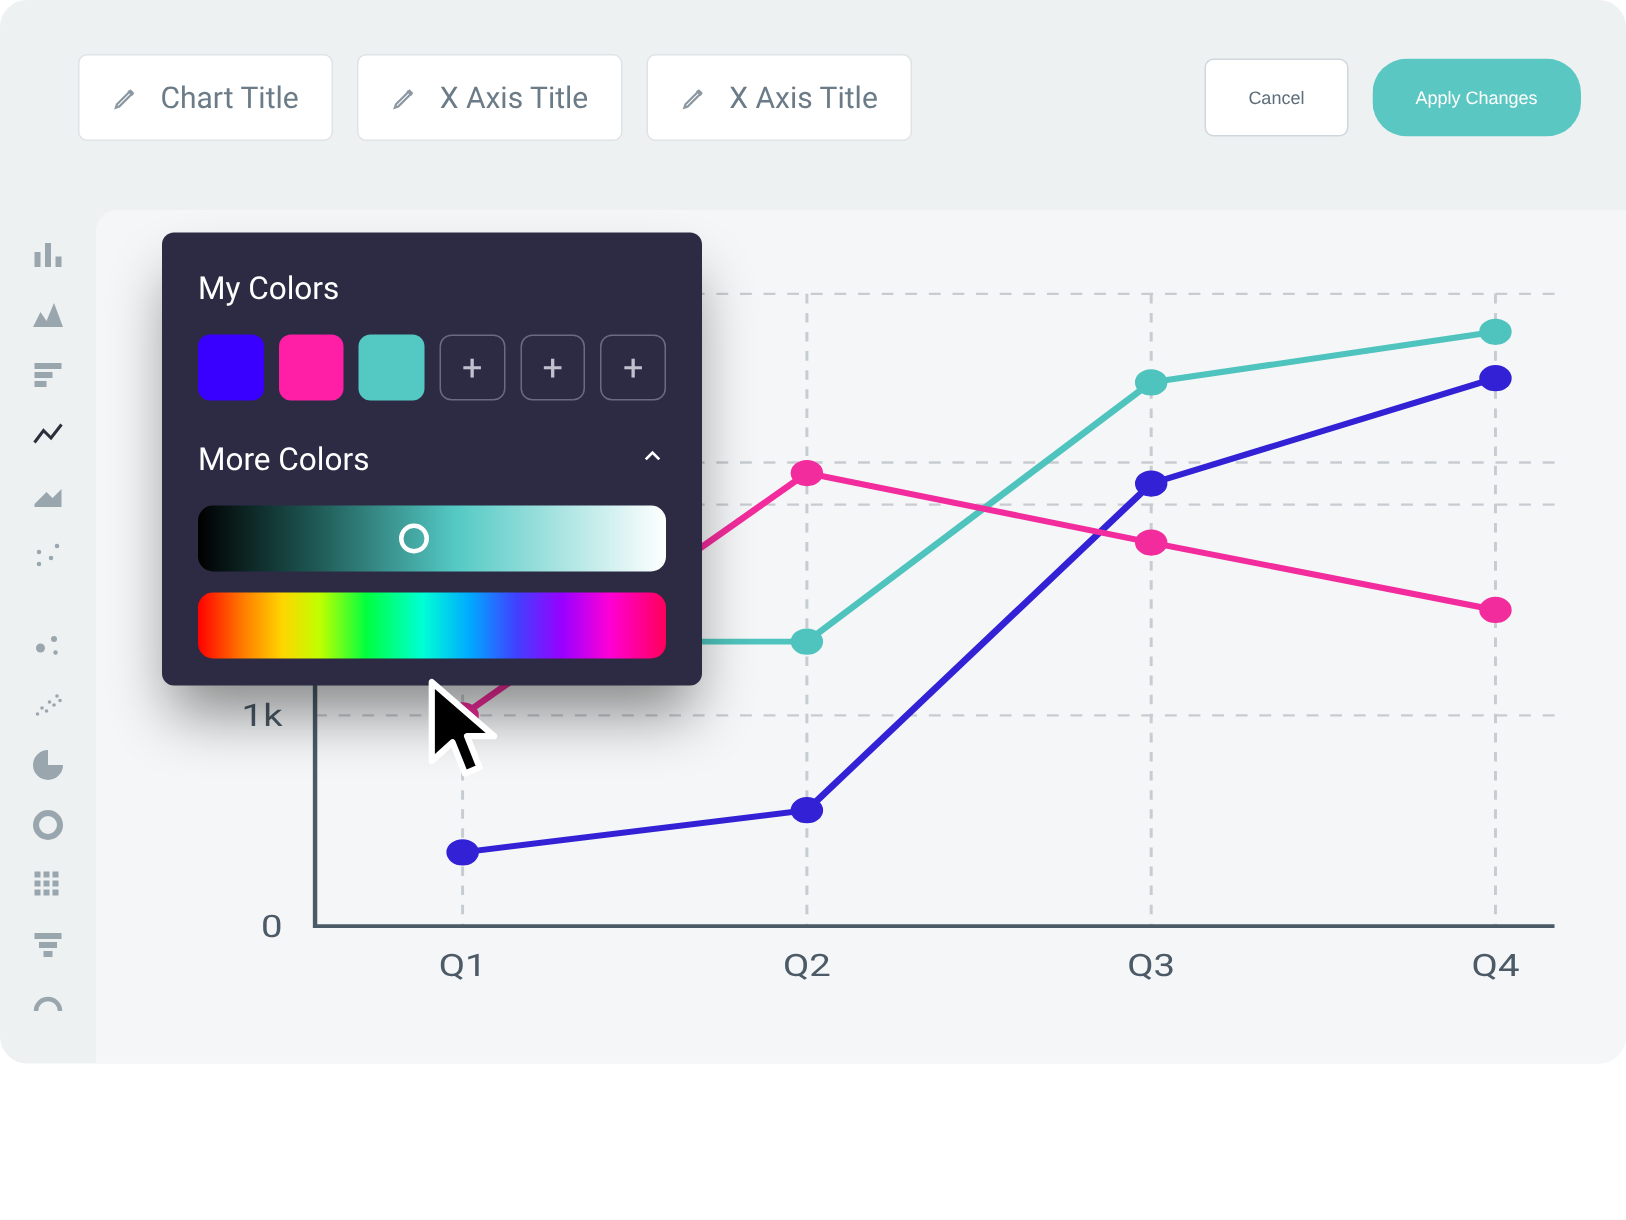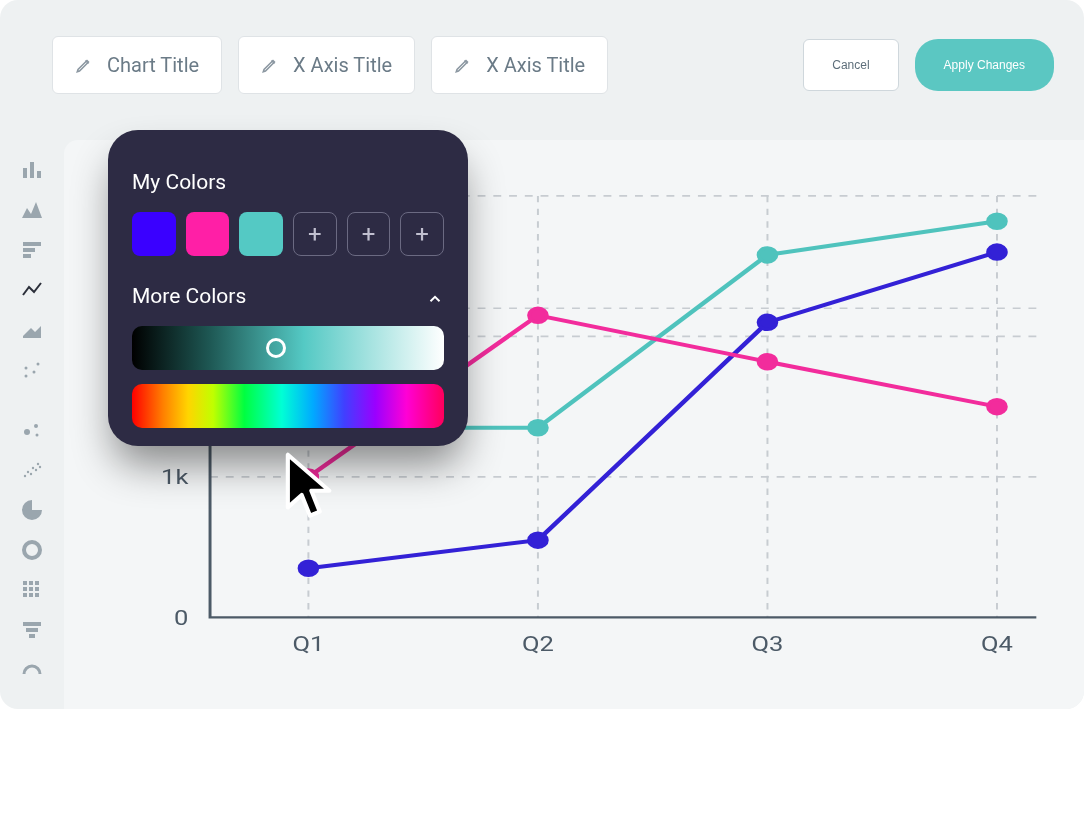--- a/index.html
+++ b/index.html
@@ -100,25 +100,25 @@
   .chart-svg { width: 100%; height: 100%; }
   .gridline { stroke: #c7ccd1; stroke-width: 2; stroke-dasharray: 8 8; }
   .axis-solid { stroke: #4c5a67; stroke-width: 3; fill:none; }
   .tick-label { fill: #4c5a67; font-size: 26px; }
   .series-line { fill: none; stroke-width: 5; }
   .series-dot { stroke-width: 4; }
   
   .popover {
     position: absolute;
     left: 108px;
-    top: 130px;
+    top: 155px;
     width: 360px;
     background: #2d2b44;
-    border-radius: 30px;
-    padding: 40px 24px 18px 24px;
+    border-radius: 8px;
+    padding: 26px 24px 18px 24px;
     color: #fff;
     box-shadow: 0 24px 40px -6px rgba(0,0,0,0.45);
     z-index: 20;
   }
   .popover-title {
     font-size: 21px;
     color: #ffffff;
     margin-bottom: 18px;
     font-weight: 400;
   }
@@ -127,21 +127,21 @@
     width: 44px; height: 44px; border-radius: 8px;
     cursor: pointer;
   }
   .swatch-add {
     width: 44px; height: 44px; border-radius: 8px;
     border: 1.5px solid #6b6a82;
     display: flex; align-items: center; justify-content: center;
     color: #c1c0d0; font-size: 24px; cursor: pointer;
   }
   .more-header {
-    display: flex; align-items: flex-end; justify-content: space-between;
+    display: flex; align-items: flex-start; justify-content: space-between;
     font-size: 21px; margin-bottom: 18px;
   }
   .shade-slider {
     height: 44px; border-radius: 10px; position: relative;
     margin-bottom: 14px; cursor: pointer;
   }
   .shade-handle {
     position: absolute; top: 50%; left: 46%; transform: translate(-50%,-50%);
     width: 20px; height: 20px; border-radius: 50%; border: 3px solid #fff;
   }

